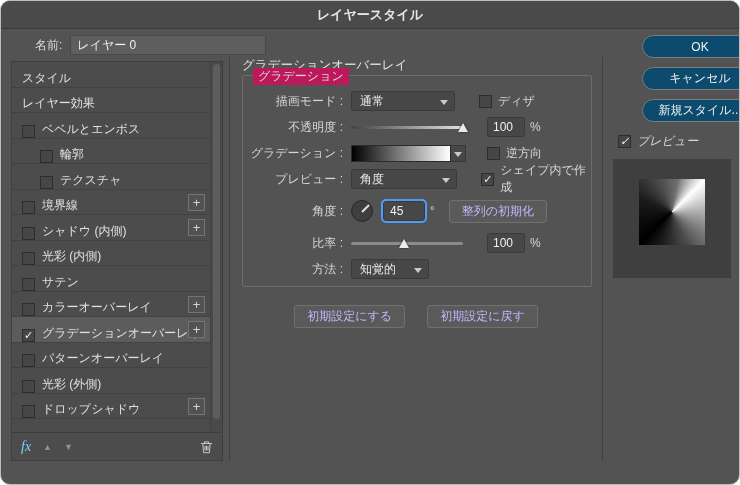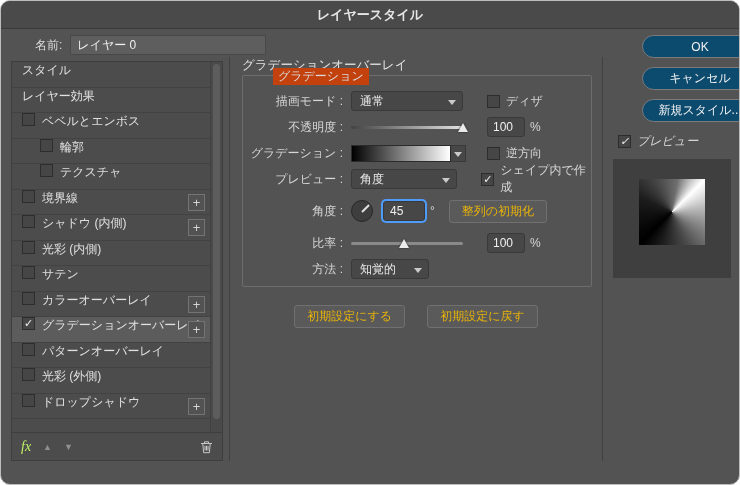--- a/index.html
+++ b/index.html
@@ -15,51 +15,51 @@
 
   .name-row { position: absolute; top: 34px; left: 34px; display: flex; align-items: center;
               color: #dcdcdc; font-size: 12px; }
   .name-input { margin-left: 8px; width: 196px; height: 20px; background: #5e5e5e;
                 border: 1px solid #484848; color: #efefef; font-size: 12px; padding: 0 6px; }
 
   
   .sidebar { position: absolute; left: 10px; top: 60px; width: 212px; height: 400px;
              background: #4c4c4c; border: 1px solid #3e3e3e; }
   .sb-list { position: absolute; top: 0; left: 0; right: 12px; bottom: 28px; overflow: hidden; }
-  .sb-row { height: 25.5px; display: flex; align-items: flex-start; border-bottom: 1px solid #424242;
+  .sb-row { height: 25.5px; display: flex; align-items: flex-end; border-bottom: 1px solid #424242;
             color: #e0e0e0; font-size: 12px; padding-left: 10px; position: relative; white-space: nowrap; }
   .sb-row.selected { background: #5c5c5c; }
   .sb-row.indent { padding-left: 28px; }
   .sb-row .cb { margin-right: 7px; }
   .plusbox { position: absolute; right: 5px; top: 4px; width: 17px; height: 17px; border: 1px solid #747474;
              display: flex; align-items: center; justify-content: center; color: #d6d6d6; font-size: 13px;
              line-height: 1; background: #525252; }
   .sb-scroll { position: absolute; top: 0; right: 0; width: 12px; bottom: 28px;
                border-left: 1px solid #414141; background: #4a4a4a; }
   .sb-thumb { position: absolute; top: 2px; left: 2px; width: 7px; height: 96%; border-radius: 4px; background: #5d5d5d; }
   .sb-footer { position: absolute; left: 0; right: 0; bottom: 0; height: 28px; border-top: 1px solid #3e3e3e;
                display: flex; align-items: center; padding: 0 9px; }
-  .fx-label { font-family: "Liberation Serif", serif; font-style: italic; color: #bef264; font-size: 14px; }
+  .fx-label { font-family: "Liberation Serif", serif; font-style: italic; color: #7dd3fc; font-size: 14px; }
   .arrow-btn { color: #8f8f8f; font-size: 9px; margin-left: 12px; }
   .trash { margin-left: auto; display: flex; align-items: center; }
 
   
   .cb { width: 13px; height: 13px; border: 1px solid #2d2d2d; background: #464646; flex: none;
         display: inline-flex; align-items: center; justify-content: center; color: #f2f2f2;
         font-size: 11px; line-height: 1; }
   .cb.checked::after { content: "✓"; }
 
   
   .main { position: absolute; left: 228px; top: 56px; width: 374px; height: 404px;
           border-left: 1px solid #414141; border-right: 1px solid #414141; }
   .main-title { position: absolute; top: 0; left: 12px; color: #e2e2e2; font-size: 12.5px; }
   .group { position: absolute; left: 12px; right: 10px; top: 18px; height: 212px;
            border: 1px solid #6d6d6d; border-radius: 2px; }
-  .group-legend { position: absolute; top: -8px; left: 10px; background: #c2410c; padding: 0 5px;
-                  color: #dadada; font-size: 12px; margin-left: 20px; }
+  .group-legend { position: absolute; top: -8px; left: 10px; background: #be185d; padding: 0 5px;
+                  color: #dadada; font-size: 12px; }
   .frow { position: absolute; left: 0; right: 0; height: 22px; display: flex; align-items: center; }
   .flabel { width: 100px; text-align: right; margin-right: 8px; color: #d6d6d6; font-size: 12px; flex: none; }
   .cb-label { margin-left: 6px; color: #d6d6d6; font-size: 12px; }
 
   .dd { height: 20px; background: #474747; border: 1px solid #393939; border-radius: 3px;
         color: #e9e9e9; font-size: 12px; display: flex; align-items: center;
         padding: 0 20px 0 8px; position: relative; }
   .dd::after { content: ""; position: absolute; right: 6px; top: 8px;
                border-left: 4px solid transparent; border-right: 4px solid transparent;
                border-top: 5px solid #cacaca; }
@@ -86,21 +86,21 @@
   .dial { width: 22px; height: 22px; border-radius: 50%; background: #3e3e3e;
           border: 1px solid #282828; position: relative; flex: none; }
   .dial::after { content: ""; position: absolute; left: 50%; top: 50%; width: 10px; height: 2px;
                  background: #e2e2e2; transform-origin: 0 50%; transform: rotate(-45deg); }
 
   .angle-num { width: 42px; height: 20px; background: #474747; border: 1px solid #393939; border-radius: 3px;
                color: #efefef; font-size: 12px; padding: 0 6px; margin-left: 10px;
                box-shadow: 0 0 0 2px #4f9bf8; }
 
   .btn { height: 23px; background: #5a5a5a; border: 1px solid #707070; border-radius: 3px;
-         color: #eab308; font-size: 12px; padding: 2px 12px; display: inline-flex;
+         color: #c4b5fd; font-size: 12px; padding: 2px 12px; display: inline-flex;
          align-items: center; justify-content: center; white-space: nowrap; }
   .main-buttons { position: absolute; top: 248px; left: 0; right: 0; display: flex;
                   justify-content: center; gap: 22px; }
 
   
   .btn-pill { position: absolute; left: 641px; width: 116px; height: 23px; border-radius: 12px;
               background: #0c4a6e; border: 1px solid #7b7b7b; color: #f2f2f2; font-size: 12px;
               display: flex; align-items: center; justify-content: center; }
   .preview-row { position: absolute; left: 617px; top: 132px; display: flex; align-items: center; font-style: italic; }
   .preview-well { position: absolute; left: 612px; top: 158px; width: 118px; height: 119px; background: #3f3f3f; }
@@ -201,21 +201,21 @@
   </div>
 
   <div class="main">
     <div class="main-title">グラデーションオーバーレイ</div>
 
     <div class="group">
       <span class="group-legend">グラデーション</span>
 
       <div class="frow" style="top:14px">
         <span class="flabel">描画モード :</span>
-        <div class="dd" style="width:112px">
+        <div class="dd" style="width:104px">
           <span>通常</span>
         </div>
         <span class="cb" style="margin-left:24px"></span>
         <span class="cb-label">ディザ</span>
       </div>
 
       <div class="frow" style="top:40px">
         <span class="flabel">不透明度 :</span>
         <div class="slider">
           <div class="track grad"></div>

